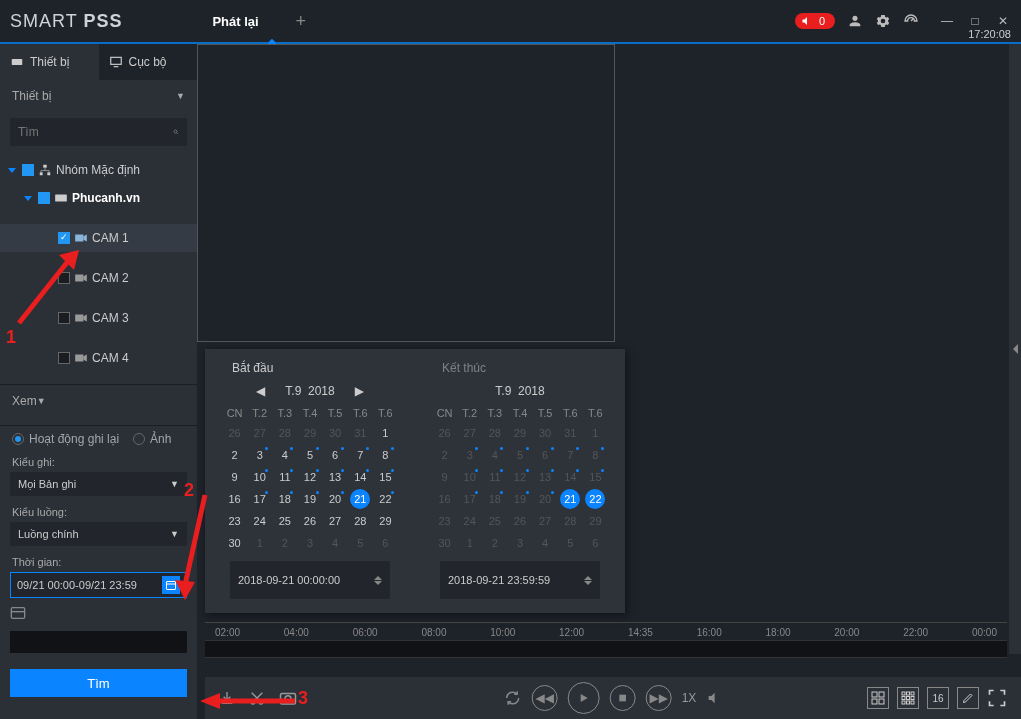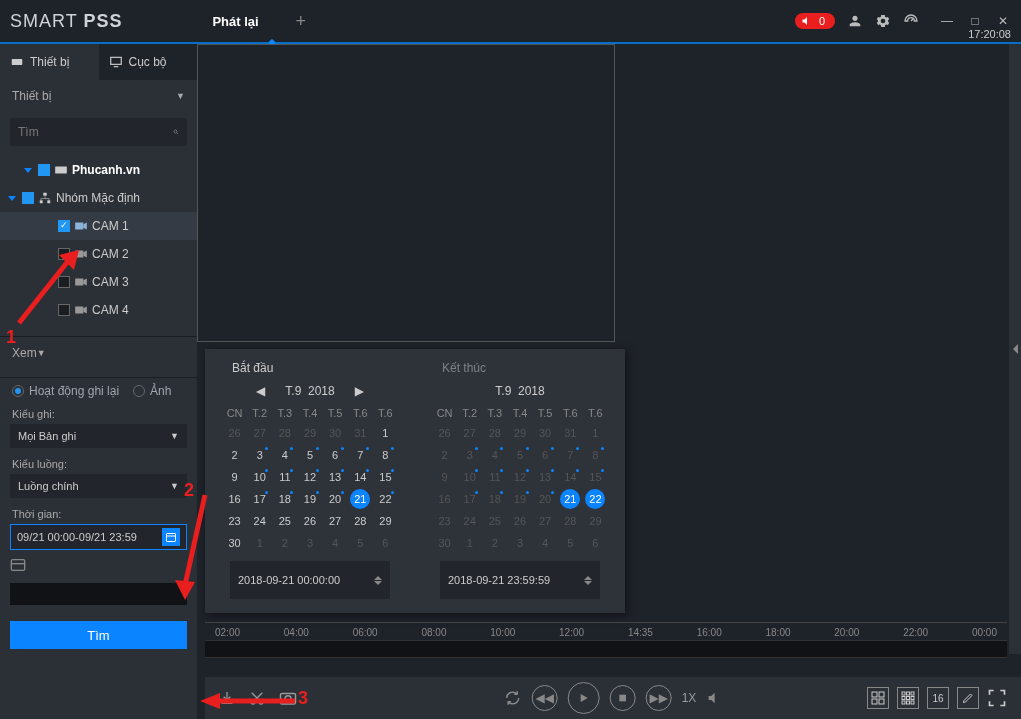--- a/index.html
+++ b/index.html
@@ -26,21 +26,21 @@
 .side-tab { flex: 1; display: flex; align-items: center; gap: 6px; padding: 0 10px; background: #1e2229; color: #ccc; cursor: pointer; }
 .side-tab.active { background: #2b2f36; }
 .side-tab svg { width: 14px; height: 14px; }
 .dropdown-row { height: 32px; display: flex; align-items: center; padding: 0 12px; justify-content: space-between; color: #aaa; cursor: pointer; }
 .search-row { margin: 6px 10px; height: 28px; background: #22262c; border-radius: 2px; display: flex; align-items: center; padding: 0 8px; }
 .search-row input { flex: 1; background: none; border: none; color: #aaa; font-size: 12px; outline: none; }
 .tree { padding: 4px 0; }
 .tree-row { height: 28px; display: flex; align-items: center; padding: 0 8px; gap: 4px; cursor: pointer; }
 .tree-row.l1 { padding-left: 8px; }
 .tree-row.l2 { padding-left: 24px; }
-.tree-row.l3 { padding-left: 58px; }
+.tree-row.l3 { padding-left: 58px; margin-top: 12px; }
 .tree-row.sel { background: #353b44; }
 .caret { width: 0; height: 0; border-left: 4px solid transparent; border-right: 4px solid transparent; border-top: 5px solid #0a84ff; margin-right: 2px; }
 .chk { width: 12px; height: 12px; border: 1px solid #666; background: #1a1d22; flex-shrink: 0; }
 .chk.blue { background: #2196f3; border-color: #2196f3; }
 .chk.checked { background: #2196f3; border-color: #2196f3; position: relative; }
 .chk.checked::after { content: '✓'; position: absolute; color: #fff; font-size: 9px; left: 1px; top: -1px; }
 .cam-icon { width: 14px; height: 10px; }
 .tree-label { color: #ccc; font-size: 12px; }
 .tree-label.white { color: #fff; font-weight: bold; }
 .divider { height: 1px; background: #1a1d22; margin-top: 8px; }
@@ -168,41 +168,41 @@
     <span style="font-size:9px">▼</span>
   </div>
   <div class="search-row">
     <input placeholder="Tìm" style="">
     <svg width="14" height="14" viewBox="0 0 24 24" fill="none" stroke="#aaa" stroke-width="2">
         <circle cx="10" cy="10" r="6"></circle>
         <line x1="15" y1="15" x2="20" y2="20"></line>
       </svg>
   </div>
   <div class="tree">
-    <div class="tree-row l2">
-      <div class="caret"></div>
-      <div class="chk blue"></div>
-      <svg width="14" height="10" viewBox="0 0 24 16" fill="#ccc">
-          <rect x="2" y="2" width="20" height="12" rx="1"></rect>
-        </svg>
-      <span class="tree-label white">Phucanh.vn</span>
-    </div>
     <div class="tree-row l1">
       <div class="caret"></div>
       <div class="chk blue"></div>
       <svg width="14" height="14" viewBox="0 0 24 24" fill="#ccc">
           <rect x="9" y="3" width="6" height="5"></rect>
           <rect x="3" y="16" width="5" height="5"></rect>
           <rect x="16" y="16" width="5" height="5"></rect>
           <line x1="12" y1="8" x2="12" y2="13" stroke="#ccc"></line>
           <line x1="5" y1="16" x2="5" y2="13" stroke="#ccc"></line>
           <line x1="19" y1="16" x2="19" y2="13" stroke="#ccc"></line>
           <line x1="5" y1="13" x2="19" y2="13" stroke="#ccc"></line>
         </svg>
       <span class="tree-label">Nhóm Mặc định</span>
+    </div>
+    <div class="tree-row l2">
+      <div class="caret"></div>
+      <div class="chk blue"></div>
+      <svg width="14" height="10" viewBox="0 0 24 16" fill="#ccc">
+          <rect x="2" y="2" width="20" height="12" rx="1"></rect>
+        </svg>
+      <span class="tree-label white">Phucanh.vn</span>
     </div>
     <div class="tree-row l3 sel">
       <div class="chk checked"></div>
       <svg class="cam-icon" viewBox="0 0 24 16" fill="#8ab4d8">
           <rect x="2" y="2" width="14" height="12"></rect>
           <polygon points="16,5 22,2 22,14 16,11"></polygon>
         </svg>
       <span class="tree-label">CAM 1</span>
     </div>
     <div class="tree-row l3">

